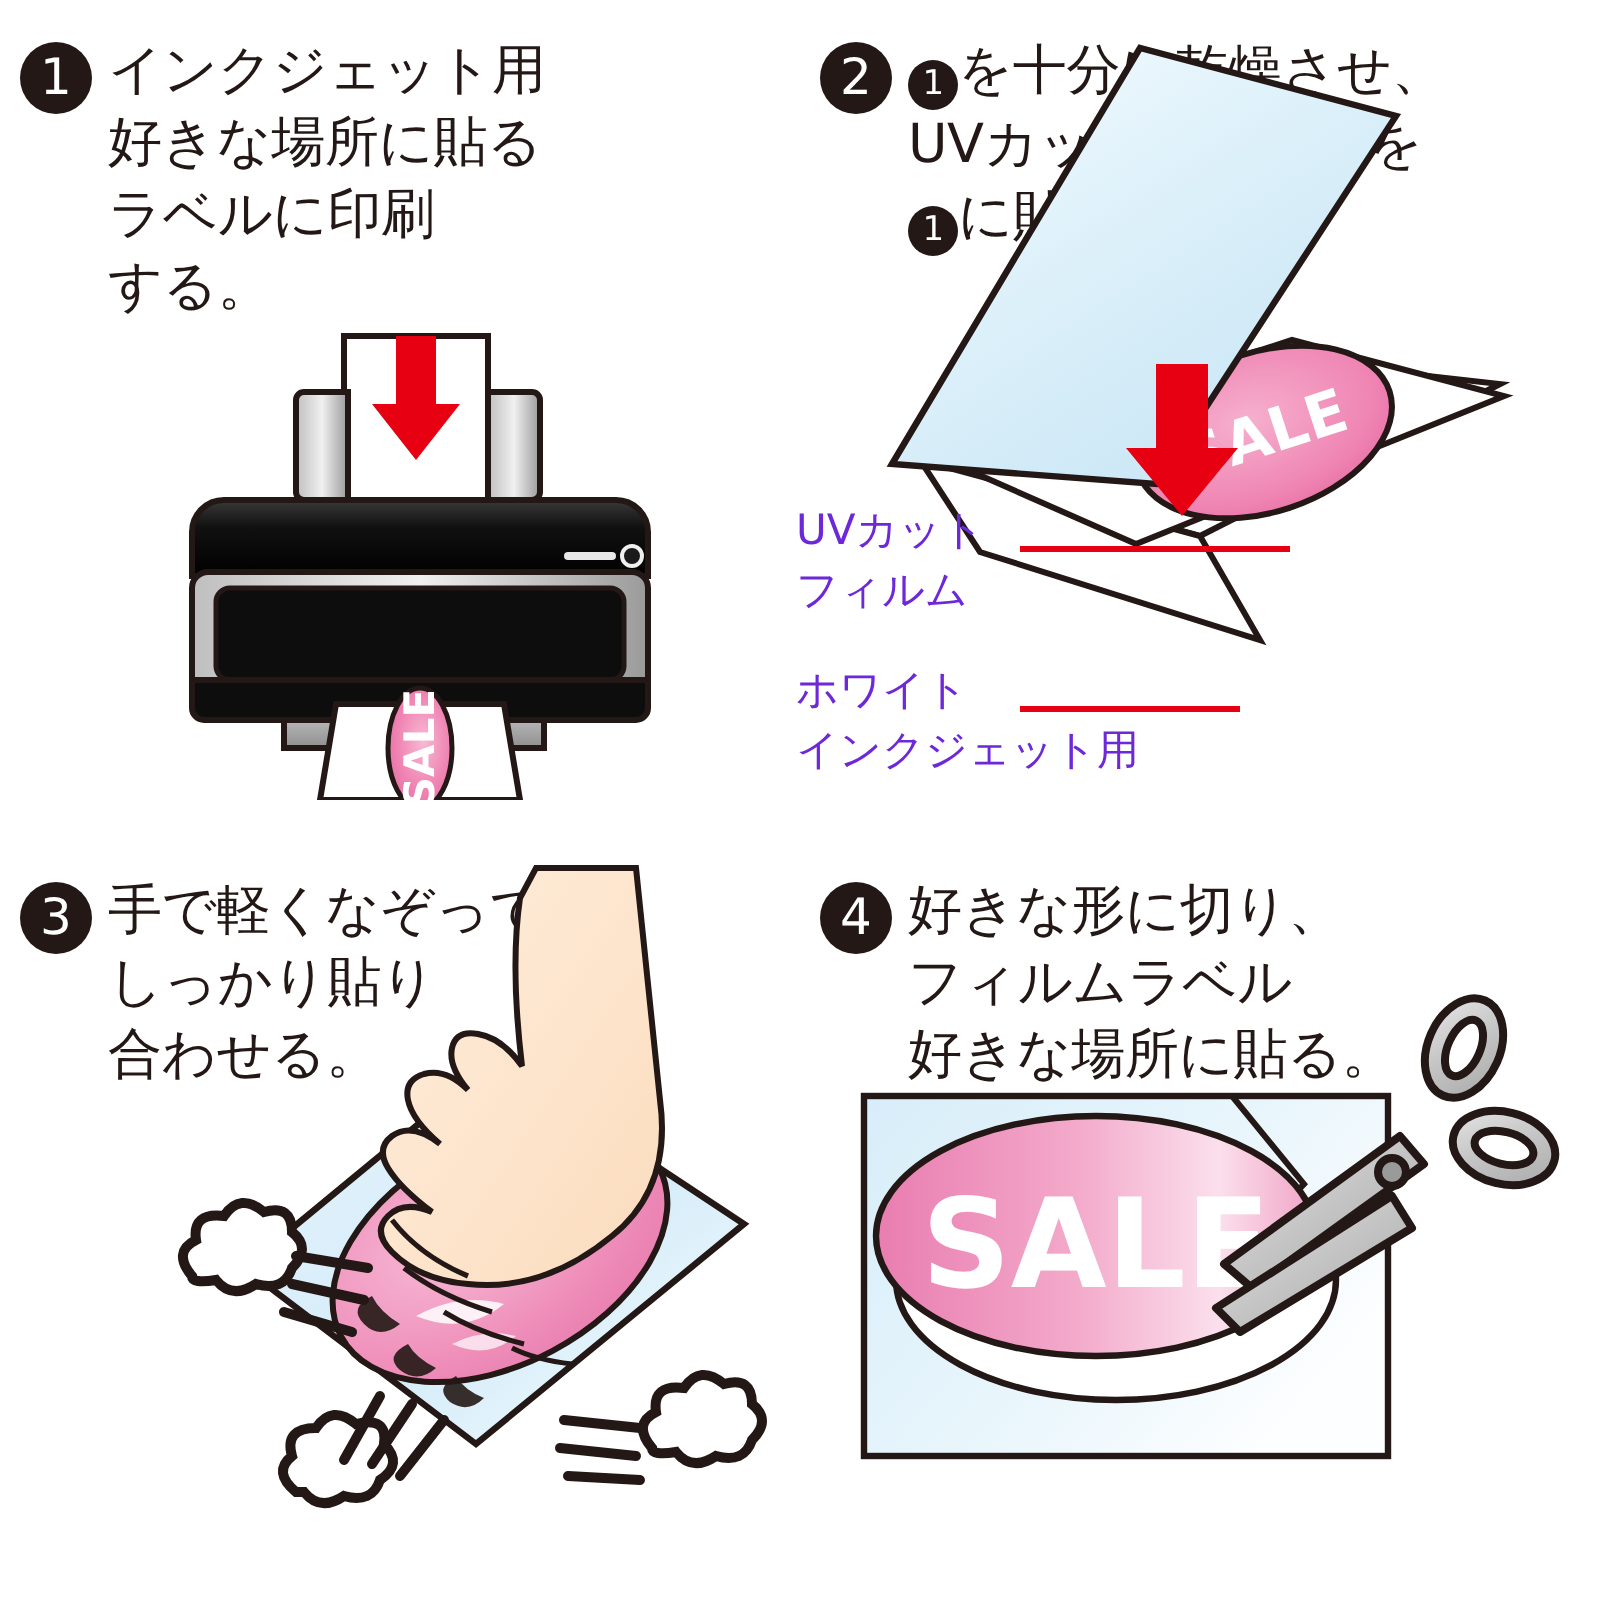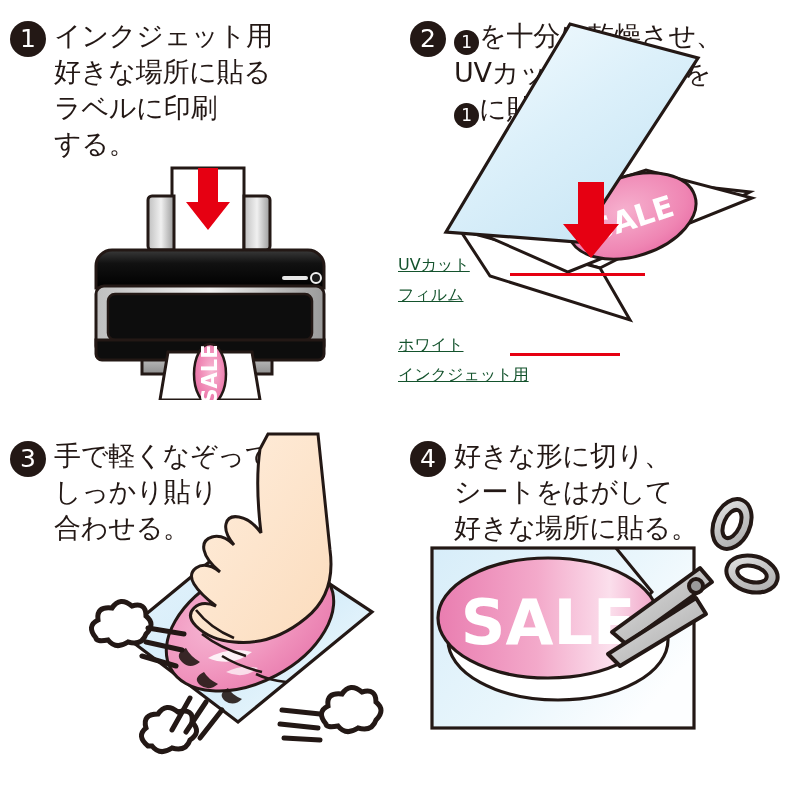--- a/index.html
+++ b/index.html
@@ -50,25 +50,24 @@
     vertical-align:-3px;
     font-family:"DejaVu Sans",sans-serif;
   }
 
   
   .art{position:absolute;left:0;top:0;width:400px;height:400px;pointer-events:none;}
 
   
   .callout{
     position:absolute;
-    font-size:16px;line-height:30px;
+    font-size:21px;line-height:30px;
     white-space:pre-line;
     font-family:"DejaVu Sans","Liberation Sans",sans-serif;
-    color:#14532d;
-    text-decoration:underline;
+    color:#6d28d9;
   }
   #label-uvcut{left:-2px;top:250px;}
   #label-whitefilm{left:-2px;top:330px;}
   .leader{
     position:absolute;height:3px;background:#e60012;
   }
   #leader-uvcut{left:110px;top:273px;width:135px;}
   #leader-whitefilm{left:110px;top:353px;width:110px;}
 </style>
 </head>
@@ -284,21 +283,21 @@
         <path d="M284,338 l36,2"></path>
       </g>
     </svg>
   </div>
 
   <div class="panel" id="panel-4">
 
     <div class="step-head">
       <div class="badge">4</div>
       <div class="step-text">好きな形に切り、
-シートをはがして
+フィルムラベル
 好きな場所に貼る。</div>
     </div>
 
     <svg class="art" viewBox="0 0 400 400">
       <defs>
         <linearGradient id="p4blue" x1="0" y1="0" x2="1" y2="0.6">
           <stop offset="0%" stop-color="#d7edf9"></stop>
           <stop offset="60%" stop-color="#e9f6fc"></stop>
           <stop offset="100%" stop-color="#fdfeff"></stop>
         </linearGradient>

